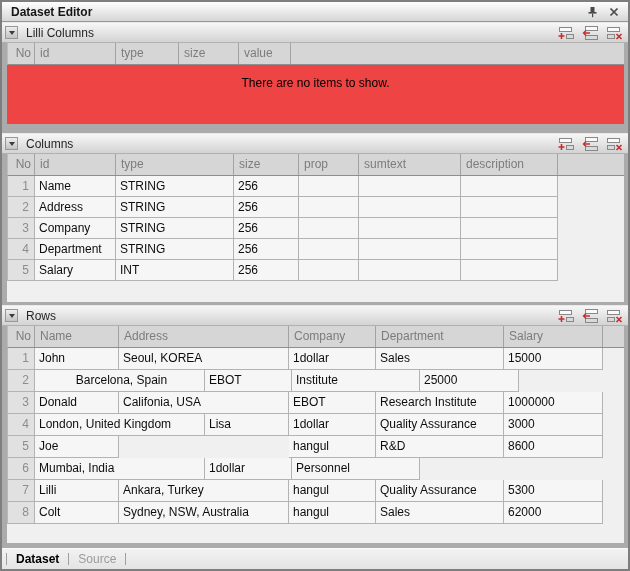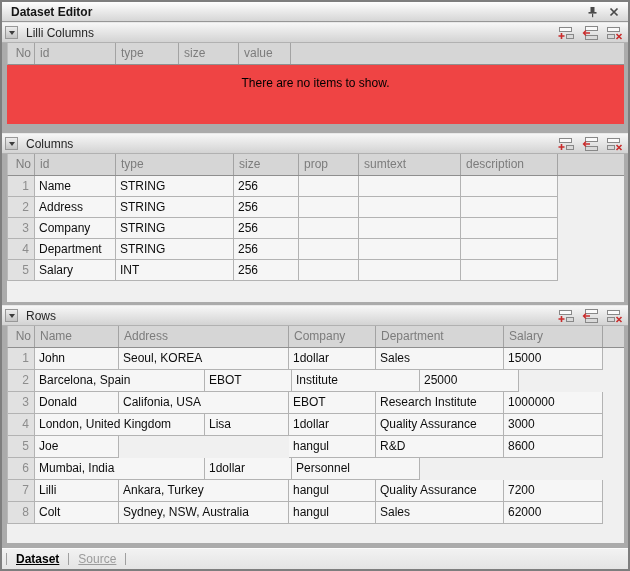--- a/index.html
+++ b/index.html
@@ -96,21 +96,21 @@
   .flexfill{flex:1;background:#f0f0f0;margin:0 4px 0 5px;}
   .bottom-strip{height:5px;flex:0 0 5px;}
   
   .tabbar{
     height:21px;flex:0 0 21px;
     background:linear-gradient(#f2f2f2,#e4e4e4);
     border-top:1px solid #fbfbfb;
     display:flex;align-items:center;
     padding:0 4px;
   }
-  .tab{padding:0 9px;color:#9b9b9b;cursor:default;text-decoration:underline;}
+  .tab{padding:0 9px;color:#9b9b9b;cursor:default;}
   .tab.active{color:#000;font-weight:bold;}
   .tab-sep{width:1px;height:12px;background:#9f9f9f;}
   svg{display:block;}
 </style>
 </head>
 <body>
 
 <div class="frame">
 
   <div class="titlebar">
@@ -307,21 +307,21 @@
         <div class="grow">
           <div class="cell no-col" style="width: 27px;">1</div>
           <div class="cell" style="width: 84px;">John</div>
           <div class="cell" style="width: 170px;">Seoul, KOREA</div>
           <div class="cell" style="width: 87px;">1dollar</div>
           <div class="cell" style="width: 128px;">Sales</div>
           <div class="cell" style="width: 99px;">15000</div>
         </div>
         <div class="grow">
           <div class="cell no-col" style="width: 27px;">2</div>
-          <div class="cell" style="width: 170px;">Barcelona, Spain</div>
+          <div class="cell" style="width: 170px; text-align: center;">Barcelona, Spain</div>
           <div class="cell" style="width: 87px;">EBOT</div>
           <div class="cell" style="width: 128px;">Institute</div>
           <div class="cell" style="width: 99px;">25000</div>
         </div>
         <div class="grow">
           <div class="cell no-col" style="width: 27px;">3</div>
           <div class="cell" style="width: 84px;">Donald</div>
           <div class="cell" style="width: 170px;">Califonia, USA</div>
           <div class="cell" style="width: 87px;">EBOT</div>
           <div class="cell" style="width: 128px;">Research Institute</div>
@@ -349,21 +349,21 @@
           <div class="cell" style="width: 87px;">1dollar</div>
           <div class="cell" style="width: 128px;">Personnel</div>
           <div class="cell" style="width: 99px; margin-top: 28px;">1300</div>
         </div>
         <div class="grow">
           <div class="cell no-col" style="width: 27px;">7</div>
           <div class="cell" style="width: 84px;">Lilli</div>
           <div class="cell" style="width: 170px;">Ankara, Turkey</div>
           <div class="cell" style="width: 87px;">hangul</div>
           <div class="cell" style="width: 128px;">Quality Assurance</div>
-          <div class="cell" style="width: 99px;">7200</div>
+          <div class="cell" style="width: 99px;">5300</div>
         </div>
         <div class="grow">
           <div class="cell no-col" style="width: 27px;">8</div>
           <div class="cell" style="width: 84px;">Colt</div>
           <div class="cell" style="width: 170px;">Sydney, NSW, Australia</div>
           <div class="cell" style="width: 87px;">hangul</div>
           <div class="cell" style="width: 128px;">Sales</div>
           <div class="cell" style="width: 99px;">62000</div>
         </div>
       </div>

